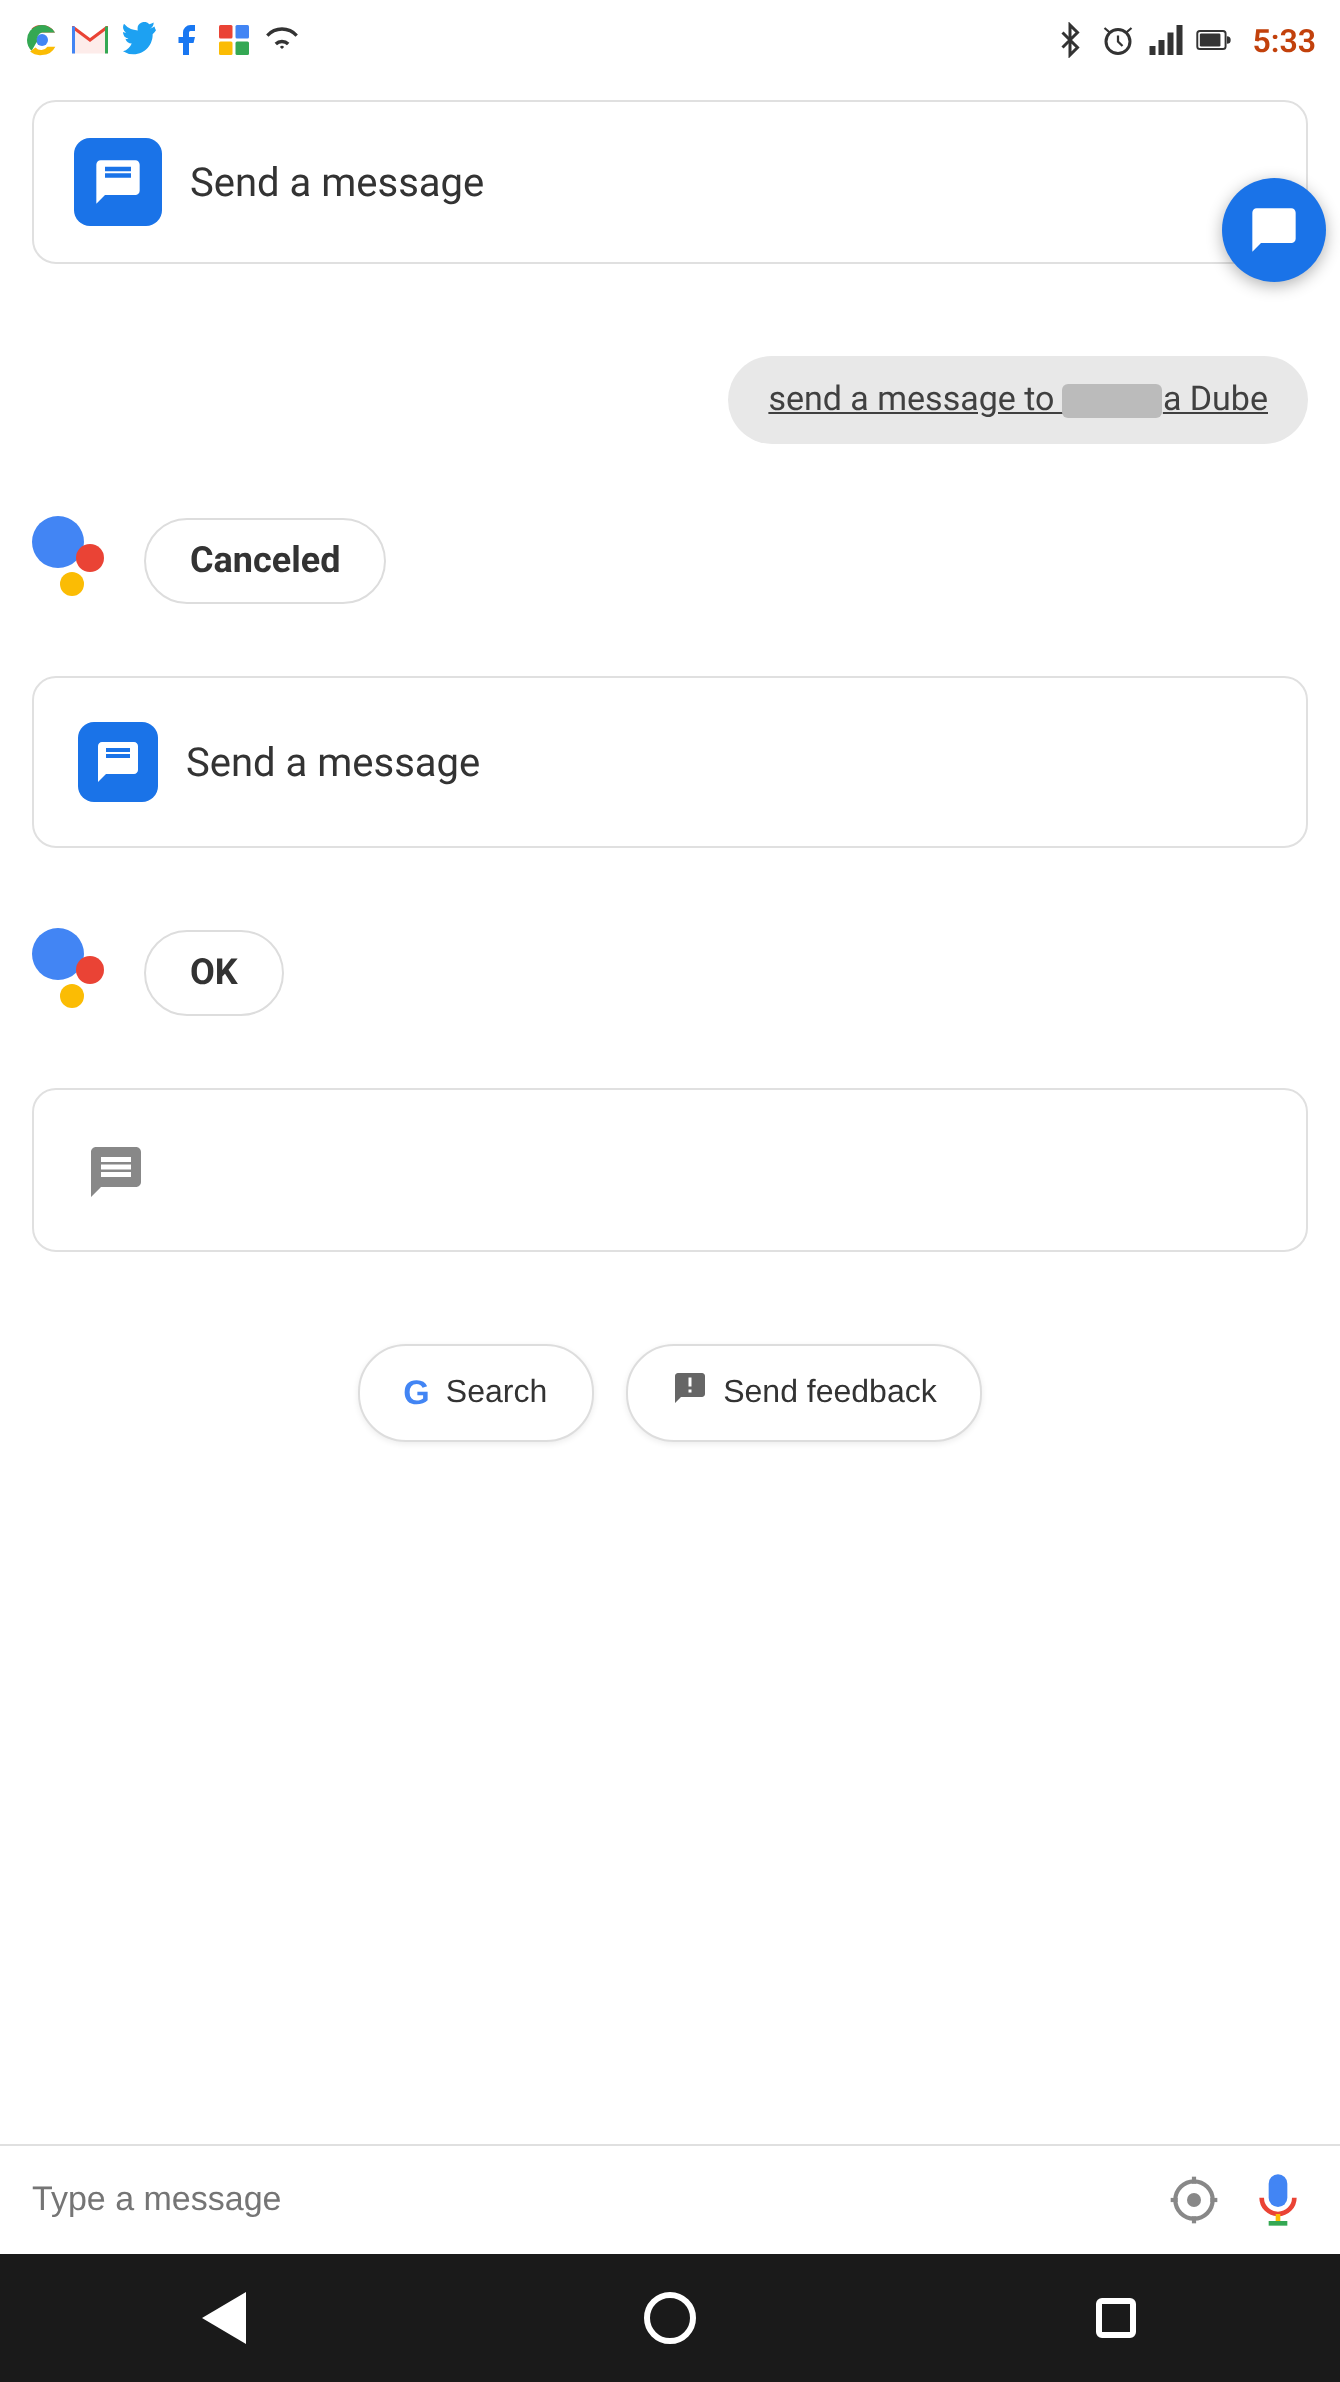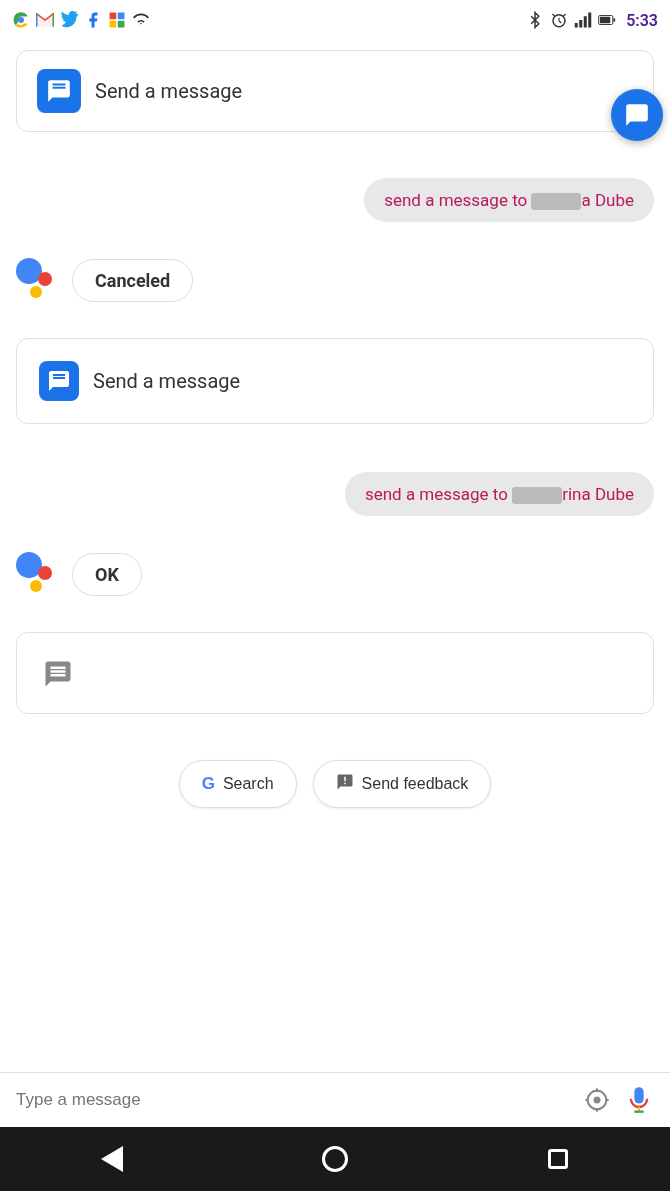--- a/index.html
+++ b/index.html
@@ -112,22 +112,23 @@
     .user-bubble-container {
       display: flex;
       justify-content: flex-end;
       margin: 18px 0 10px 0;
     }
     .user-bubble {
       background: #e8e8e8;
       border-radius: 22px;
       padding: 12px 20px;
       font-size: 17px;
-      color: #be185d;
+      color: #404040;
       max-width: 80%;
+      text-decoration: underline;
     }
     .blurred-text {
       display: inline-block;
       background: #bbb;
       border-radius: 3px;
       color: transparent;
       min-width: 50px;
       height: 17px;
       vertical-align: middle;
     }
@@ -420,21 +421,21 @@
         </svg>
     </span>
 
     <span class="status-icon">
       <svg width="22" height="14" viewBox="0 0 28 16">
           <rect x="1" y="1" width="22" height="14" rx="2" fill="none" stroke="#333" stroke-width="1.5"></rect>
           <rect x="3" y="3" width="16" height="10" rx="1" fill="#333"></rect>
           <path d="M24 5v6a2 2 0 0 0 0-6z" fill="#333"></path>
         </svg>
     </span>
-    <span style="font-size:16px;font-weight:600;color:#4c1d95;margin-left:4px;">5:33</span>
+    <span style="font-size:16px;font-weight:600;color:#c2410c;margin-left:4px;">5:33</span>
   </div>
 </div>
 
 <div class="chat-area">
 
   <div class="top-card">
     <div class="top-card-icon">
       <svg viewBox="0 0 24 24">
           <path d="M20 2H4c-1.1 0-2 .9-2 2v18l4-4h14c1.1 0 2-.9 2-2V4c0-1.1-.9-2-2-2zm-2 8H6V8h12v2zm0-3H6V5h12v2z" fill="white"></path>
         </svg>
@@ -464,25 +465,20 @@
 
   <div class="action-card">
     <div class="action-card-icon">
       <svg viewBox="0 0 24 24">
           <path d="M20 2H4c-1.1 0-2 .9-2 2v18l4-4h14c1.1 0 2-.9 2-2V4c0-1.1-.9-2-2-2zm-2 8H6V8h12v2zm0-3H6V5h12v2z"></path>
         </svg>
     </div>
     <span class="action-card-title">Send a message</span>
   </div>
 
-  <div class="user-bubble-container">
-    <div class="user-bubble">
-      send a message to <span class="blurred-text">&nbsp;&nbsp;&nbsp;&nbsp;&nbsp;</span>rina Dube
-    </div>
-  </div>
 
   <div class="assistant-row">
     <div class="assistant-avatar">
       <div class="dot-blue"></div>
       <div class="dot-red"></div>
       <div class="dot-yellow"></div>
     </div>
     <div class="response-pill">OK</div>
   </div>
 

